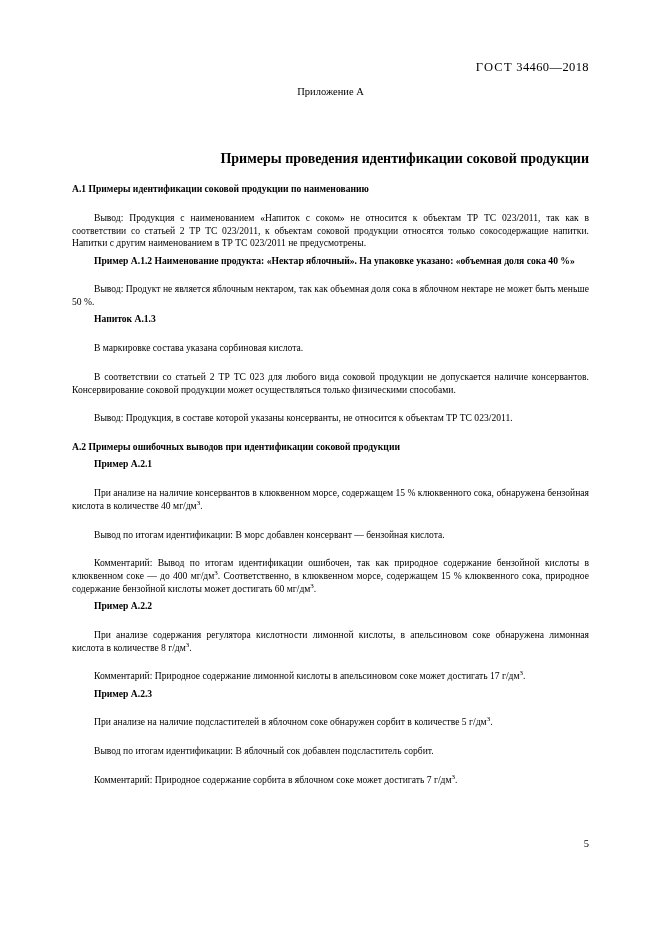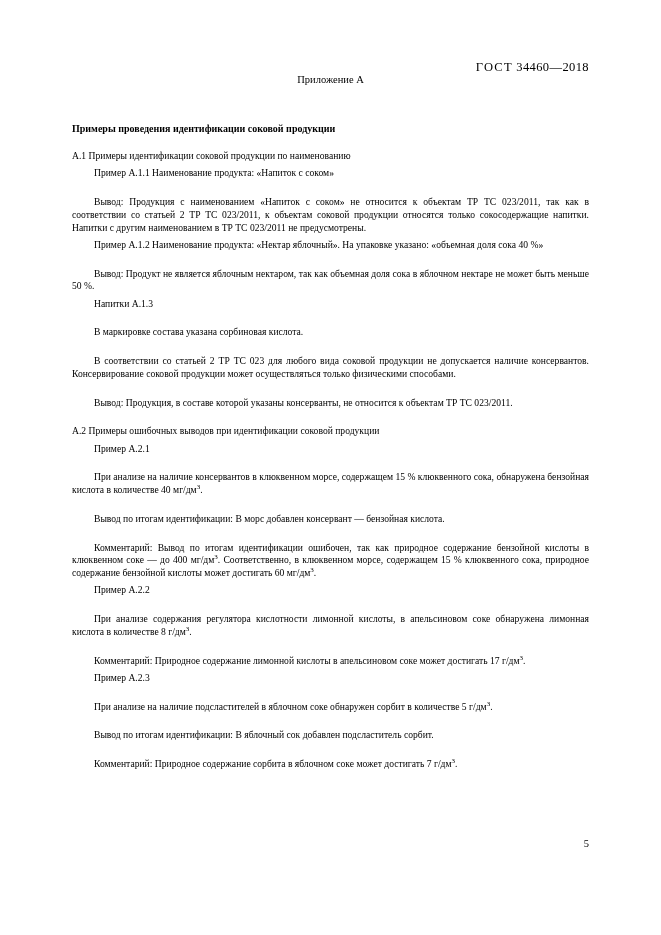--- a/index.html
+++ b/index.html
@@ -28,51 +28,51 @@
     font-size: 12.5px;
     letter-spacing: 0.4px;
     white-space: nowrap;
   }
   .header .gost-word {
     letter-spacing: 1.2px;
   }
   .content {
     position: absolute;
     left: 72px;
-    top: 72px;
+    top: 84px;
     width: 517px;
   }
   .annex-title {
     text-align: center;
     font-size: 10.5px;
     line-height: 1.45;
     margin-top: 0;
   }
   .annex-title div {
     margin: 0;
   }
   .annex-sub {
     margin-top: 1px;
   }
   .doc-title {
-    text-align: left;
+    text-align: right;
     font-weight: bold;
-    font-size: 10px;
-    margin-top: 36px;
+    font-size: 14px;
+    margin-top: 52px;
     margin-bottom: 16px;
   }
   p {
     margin: 0;
     font-size: 9.6px;
     line-height: 1.33;
     text-align: justify;
     text-indent: 22px;
   }
   p.h {
-    font-weight: normal;
+    font-weight: bold;
     text-indent: 22px;
     margin-top: 4.5px;
     margin-bottom: 2px;
   }
   p.body {
     margin-top: 16px;
   }
   p.noind {
     text-indent: 0;
   }
@@ -102,27 +102,26 @@
 
     <div class="annex-title">
       <div>Приложение А</div>
     </div>
 
     <div class="doc-title">Примеры проведения идентификации соковой продукции</div>
 
     <div>
       <p class="h noind">А.1 Примеры идентификации соковой продукции по наименованию</p>
 
-      <p class="h">Пример А.1.1 Наименование продукта: «Напиток с соком»</p>
       <p class="body">Вывод: Продукция с наименованием «Напиток с соком» не относится к объектам ТР ТС 023/2011, так как в соответствии со статьей 2 ТР ТС 023/2011, к объектам соковой продукции относятся только сокосодержащие напитки. Напитки с другим наименованием в ТР ТС 023/2011 не предусмотрены.</p>
 
       <p class="h">Пример А.1.2 Наименование продукта: «Нектар яблочный». На упаковке указано: «объемная доля сока 40 %»</p>
       <p class="body">Вывод: Продукт не является яблочным нектаром, так как объемная доля сока в яблочном нектаре не может быть меньше 50 %.</p>
 
-      <p class="h">Напитки А.1.3</p>
+      <p class="h">Напиток А.1.3</p>
       <p class="body">В маркировке состава указана сорбиновая кислота.</p>
       <p class="body">В соответствии со статьей 2 ТР ТС 023 для любого вида соковой продукции не допускается наличие консервантов. Консервирование соковой продукции может осуществляться только физическими способами.</p>
       <p class="body">Вывод: Продукция, в составе которой указаны консерванты, не относится к объектам ТР ТС 023/2011.</p>
     </div>
 
     <div>
       <p class="h noind" style="margin-top:16px;">А.2 Примеры ошибочных выводов при идентификации соковой продукции</p>
 
       <p class="h">Пример А.2.1</p>
       <p class="body"><span>При анализе на наличие консервантов в клюквенном морсе, содержащем 15 % клюквенного сока, обнаружена бензойная кислота в количестве 40 мг/дм</span><sup>3</sup><span>.</span></p>

